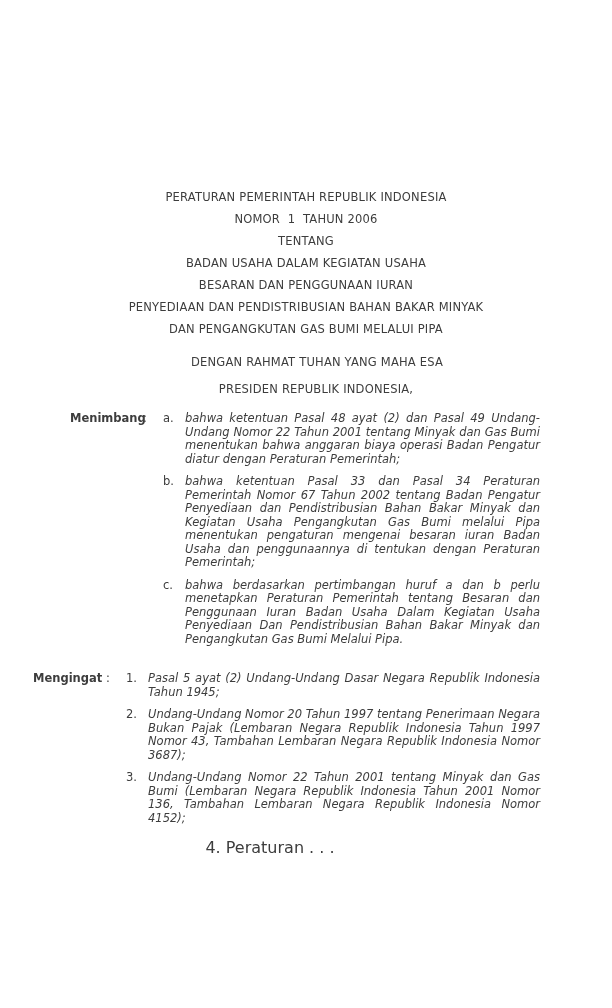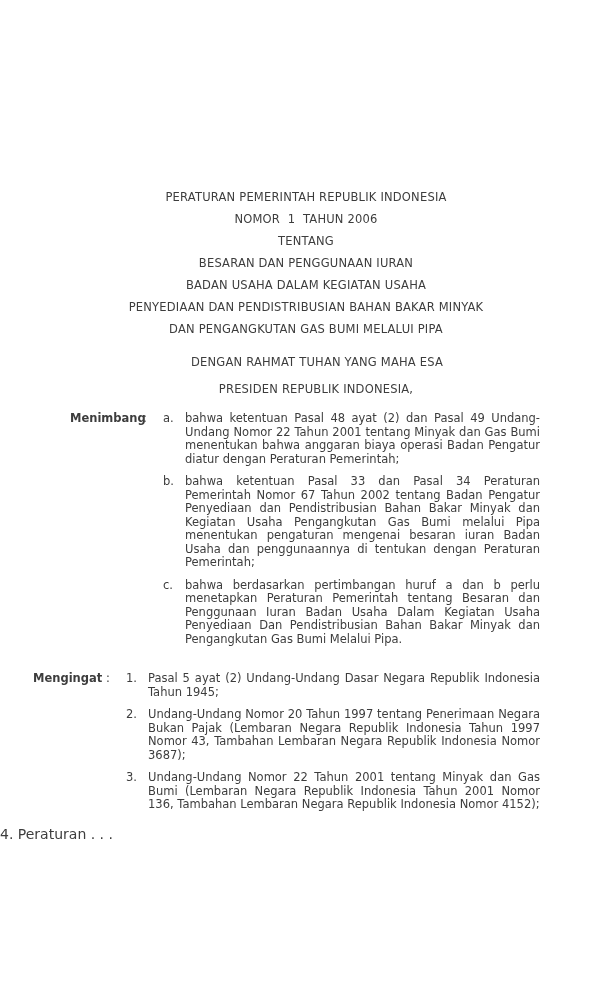--- a/index.html
+++ b/index.html
@@ -72,40 +72,41 @@
   .item:last-child { margin-bottom: 0; }
   .item-marker {
     width: 22px;
     flex-shrink: 0;
   }
   .item-text {
     flex: 1;
     min-width: 0;
     text-align: justify;
     text-align-last: left;
+    font-style: italic;
   }
   .catchword {
     margin-top: 16px;
     margin-right: 72px;
-    text-align: left;
-    font-size: 14px;
+    text-align: center;
+    font-size: 16px;
     line-height: 13.5px;
   }
 </style>
 </head>
 <body>
 
 <div class="page">
 
   <div class="title-block">
     <div class="title-line">PERATURAN PEMERINTAH REPUBLIK INDONESIA</div>
     <div class="title-line">NOMOR  1  TAHUN 2006</div>
     <div class="title-line">TENTANG</div>
+    <div class="title-line">BADAN USAHA DALAM KEGIATAN USAHA</div>
     <div class="title-line">BESARAN DAN PENGGUNAAN IURAN</div>
-    <div class="title-line">BADAN USAHA DALAM KEGIATAN USAHA</div>
     <div class="title-line">PENYEDIAAN DAN PENDISTRIBUSIAN BAHAN BAKAR MINYAK</div>
     <div class="title-line">DAN PENGANGKUTAN GAS BUMI MELALUI PIPA</div>
   </div>
 
   <div class="invocation">DENGAN RAHMAT TUHAN YANG MAHA ESA</div>
 
   <div class="issuer">PRESIDEN REPUBLIK INDONESIA,</div>
 
   <div class="section section-menimbang">
     <div class="section-label">Menimbang</div>

